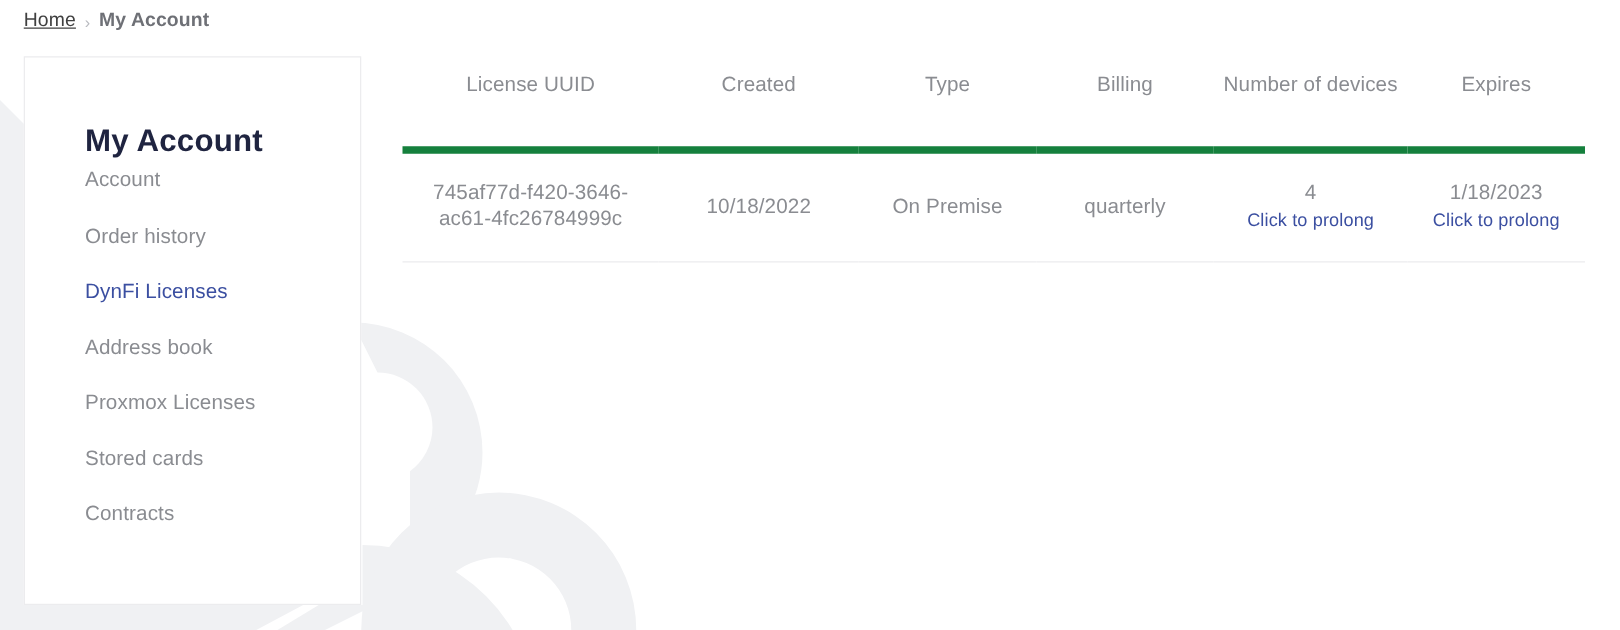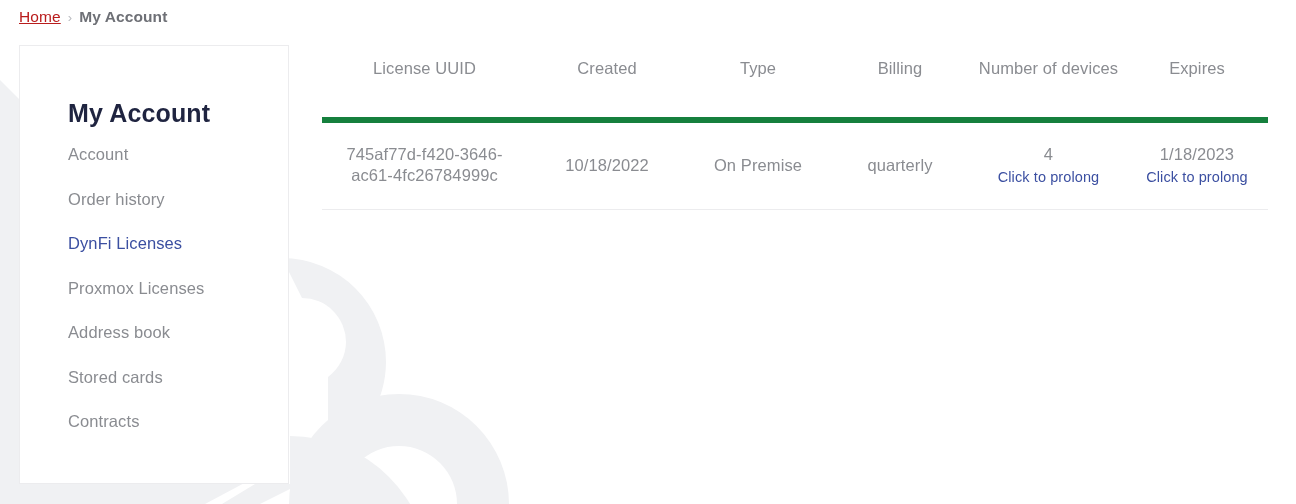--- a/index.html
+++ b/index.html
@@ -34,21 +34,21 @@
     top: 8px;
     z-index: 5;
     font-size: 15.5px;
     letter-spacing: .1px;
     display: flex;
     align-items: center;
     gap: 7px;
     white-space: nowrap;
   }
   #breadcrumb .crumb-home {
-    color: #b91c1c;
+    color: #404040;
   }
   #breadcrumb .crumb-sep {
     color: #b9bbc0;
     font-size: 13px;
     line-height: 1;
     position: relative;
     top: 0px;
   }
   #breadcrumb .crumb-current {
     color: #6e7076;
@@ -72,21 +72,21 @@
     left: 48px;
     top: 36px;
     font-size: 25px;
     font-weight: bold;
     letter-spacing: .15px;
     color: #1f2440;
   }
   #sidebar-nav {
     position: absolute;
     left: 48px;
-    top: 100px;
+    top: 90px;
     right: 12px;
   }
   .nav-item {
     display: block;
     font-size: 16.5px;
     line-height: 1;
     color: #8a8c91;
     letter-spacing: .1px;
     margin-bottom: 28px;
     text-decoration: none;
@@ -185,22 +185,22 @@
   <span class="crumb-sep">›</span>
   <span class="crumb-current">My Account</span>
 </nav>
 
 <aside id="sidebar-card">
   <h1 id="sidebar-title">My Account</h1>
   <div id="sidebar-nav">
     <a class="nav-item" href="#">Account</a>
     <a class="nav-item" href="#">Order history</a>
     <a class="nav-item is-active" href="#">DynFi Licenses</a>
+    <a class="nav-item" href="#">Address book</a>
     <a class="nav-item" href="#">Proxmox Licenses</a>
-    <a class="nav-item" href="#">Address book</a>
     <a class="nav-item" href="#">Stored cards</a>
     <a class="nav-item" href="#">Contracts</a>
   </div>
 </aside>
 
 <table id="license-table">
   <colgroup>
     <col class="col-uuid">
       <col class="col-created">
       <col class="col-type">

